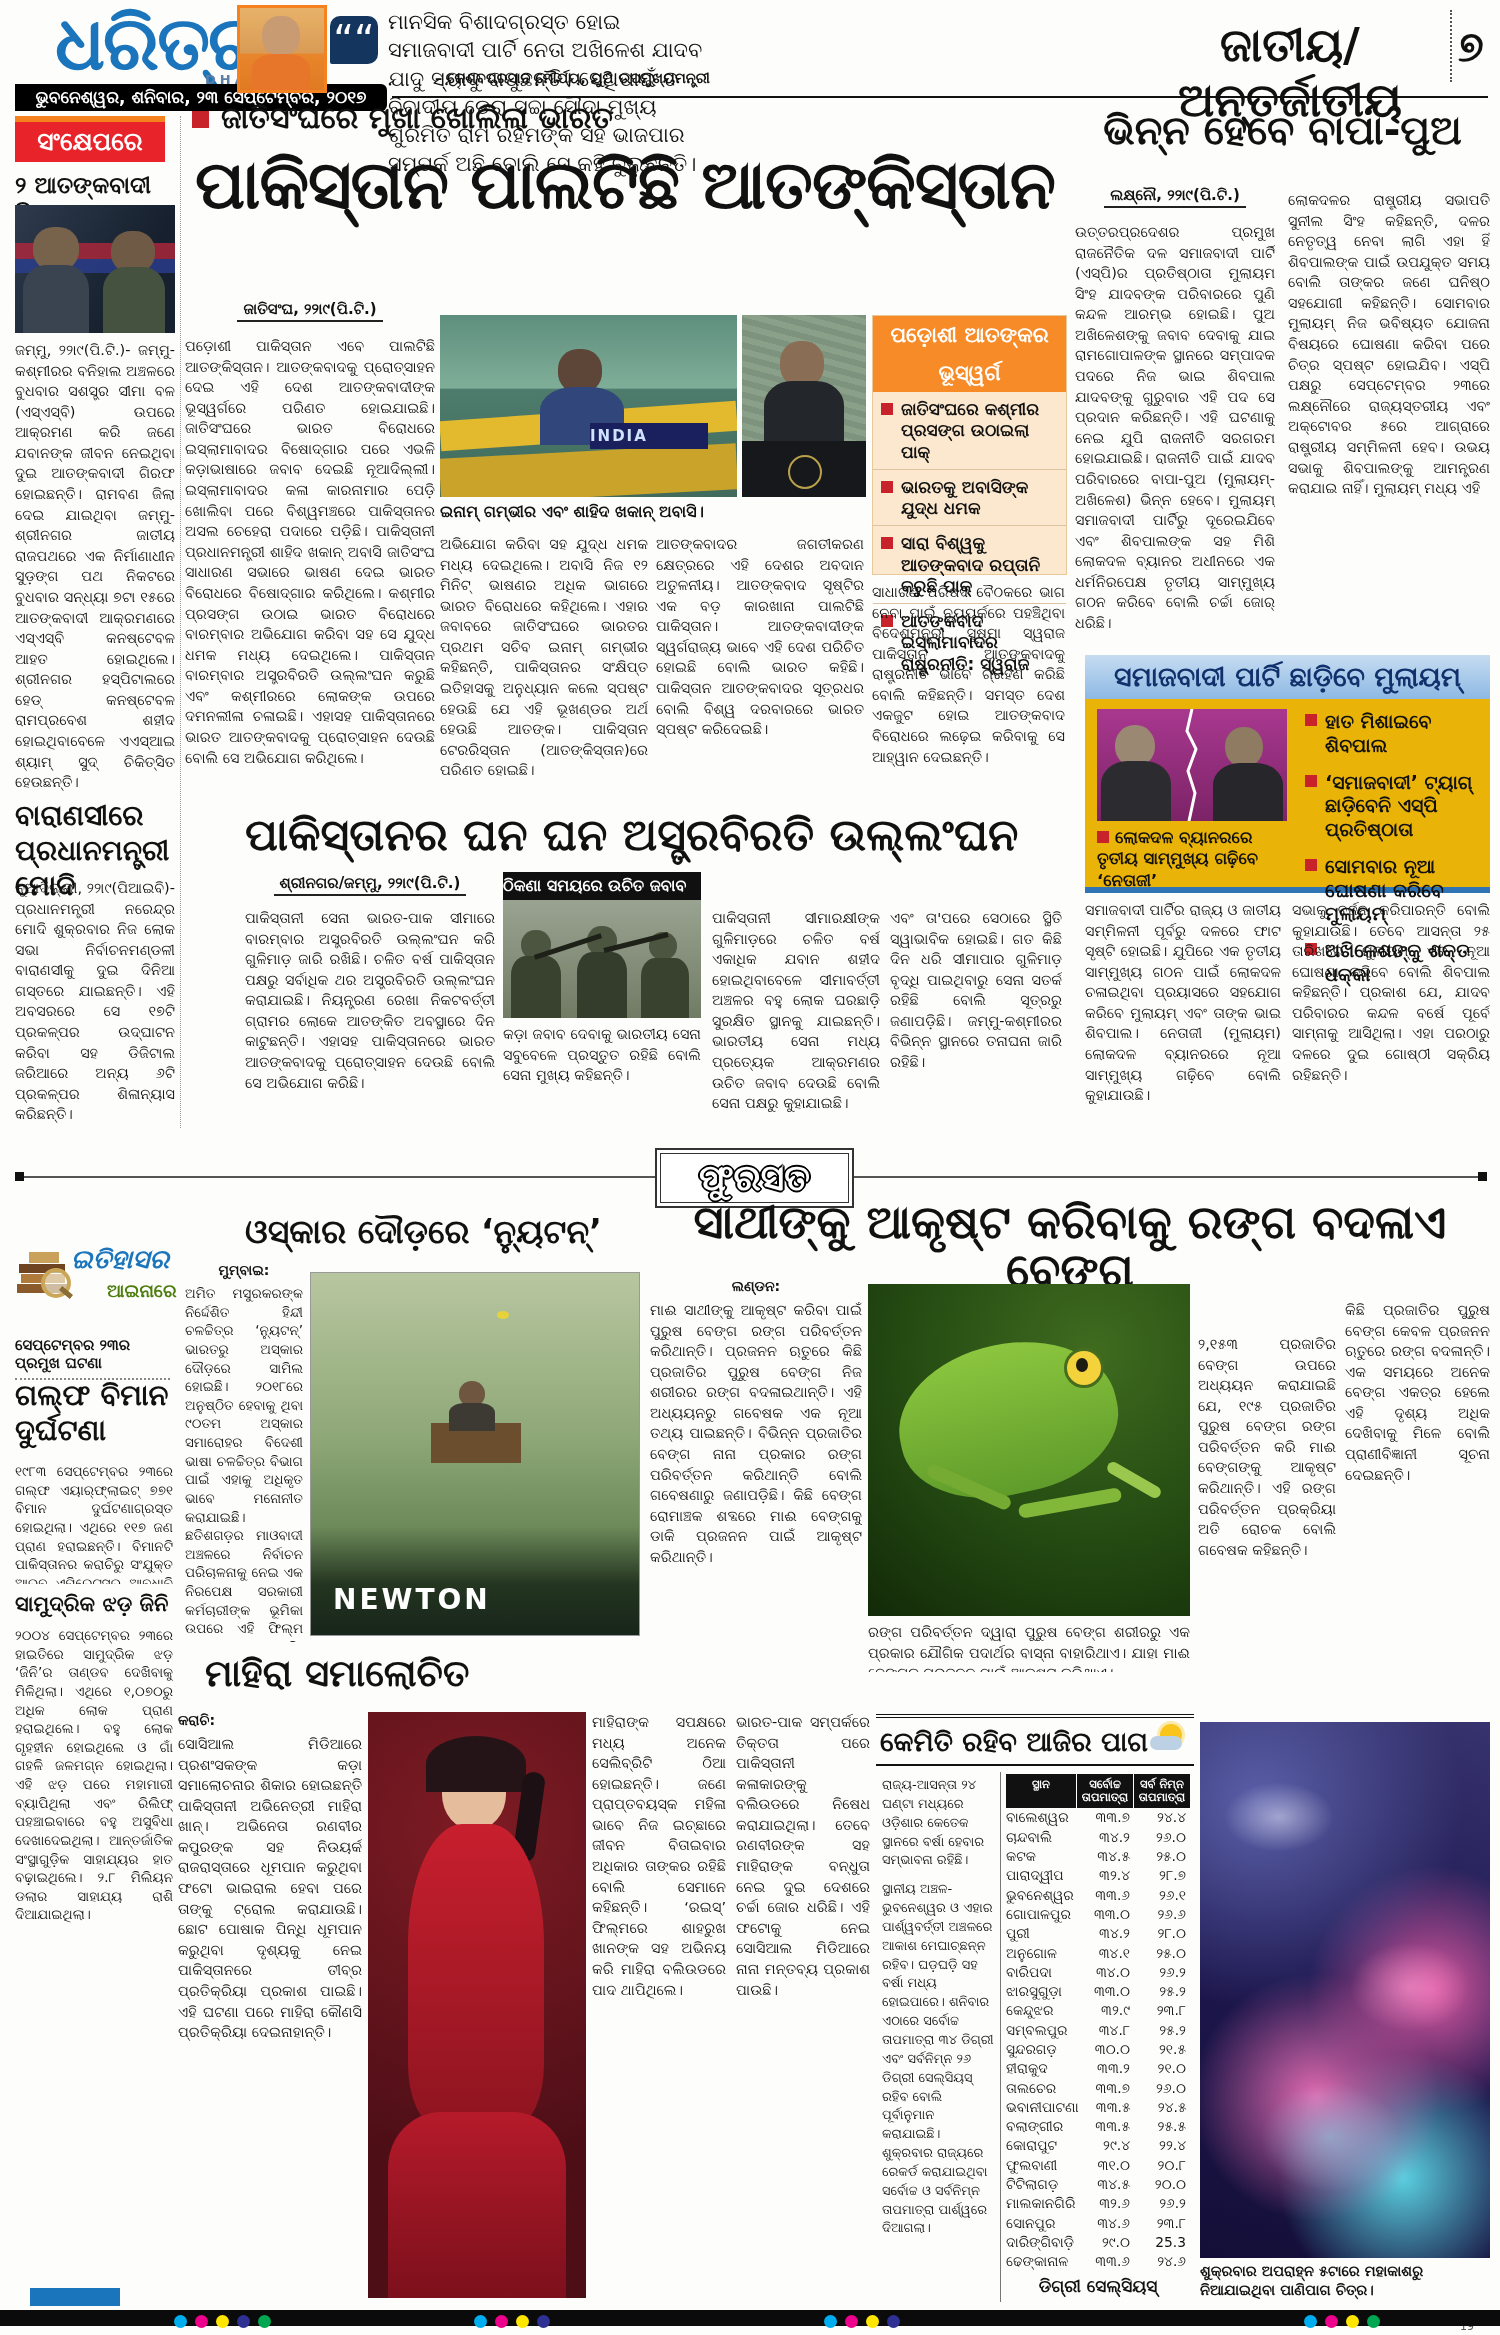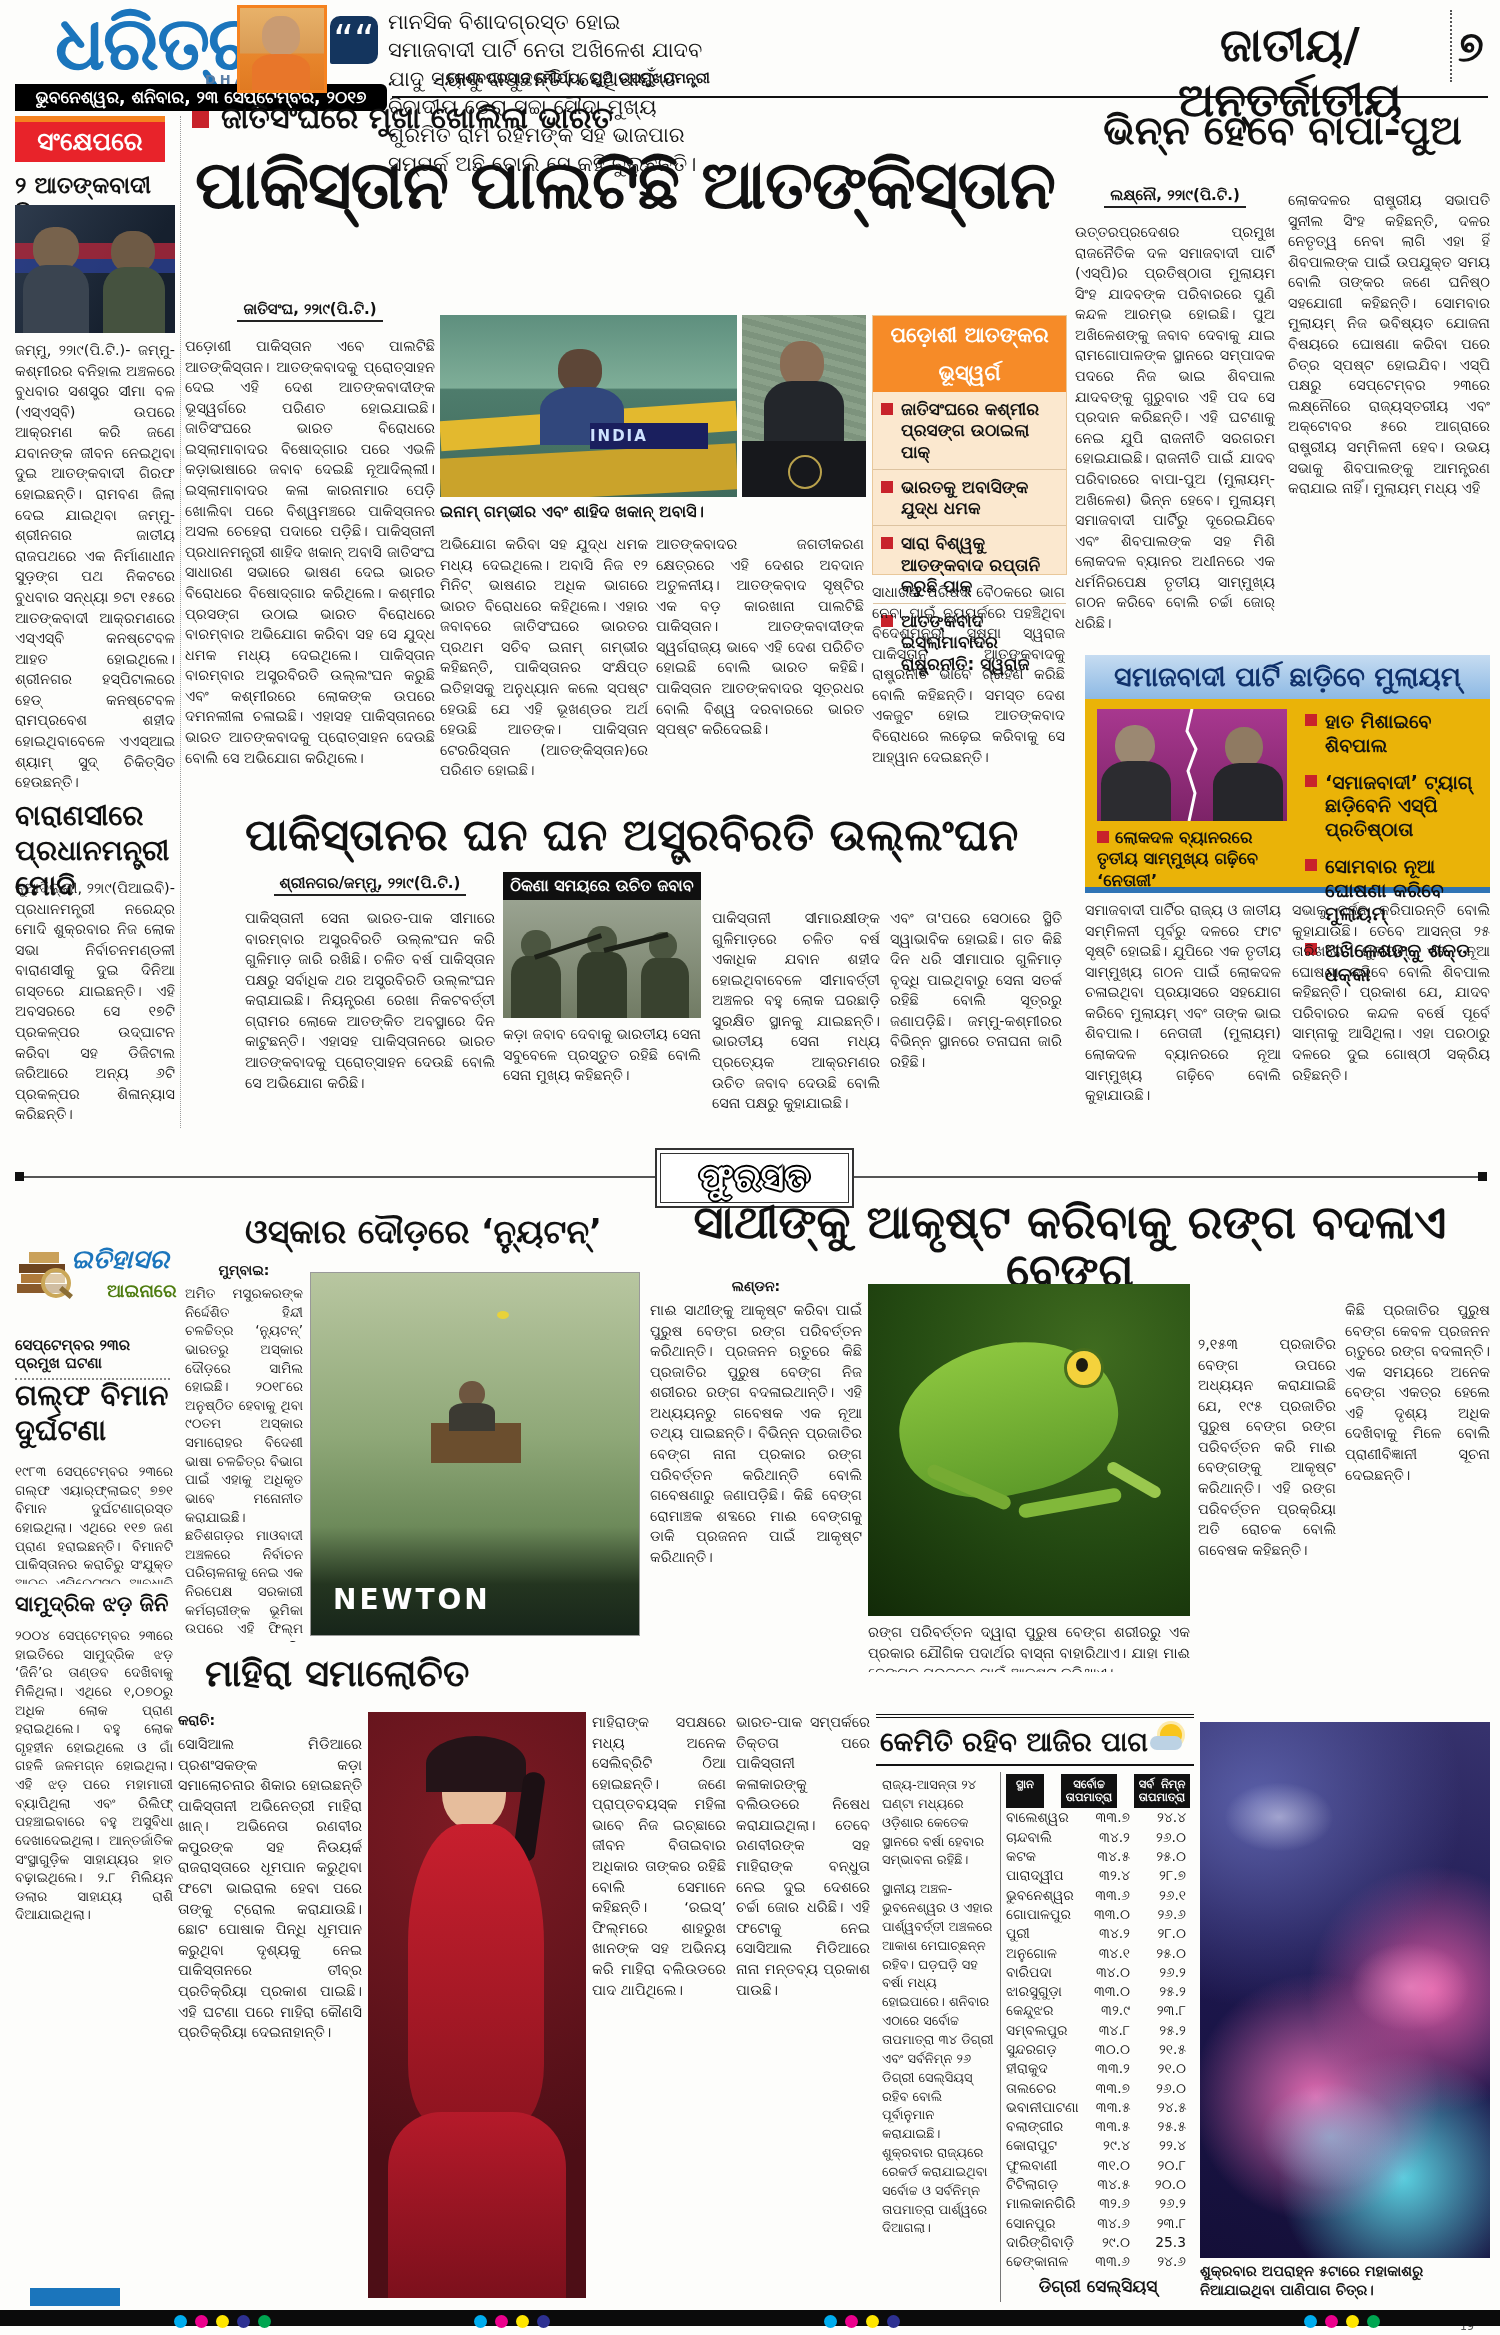--- a/index.html
+++ b/index.html
@@ -38,38 +38,38 @@
   .hbox-head{background:#f68b28;color:#fff;font-size:21px;font-weight:bold;text-align:center;line-height:38px;}
   .bullet-item{display:flex;gap:8px;padding:7px 8px 6px;border-bottom:1px solid #ddc3a0;font-size:17px;font-weight:bold;line-height:1.25;}
   .bullet-item:last-child{border-bottom:none;}
   .bsq{flex:0 0 12px;width:12px;height:12px;background:#c8232b;margin-top:4px;}
   
   .spbox{background:#eab308;border-bottom:6px solid #2f74b5;}
   .spbox-head{background:linear-gradient(#c6dcf1,#8db9e4);color:#10316b;font-size:27px;font-weight:bold;text-align:center;line-height:44px;}
   .spbox .bullet-item{border-bottom:none;font-size:19px;}
   .sp-caption{font-weight:bold;font-size:16.5px;line-height:1.3;}
   
-  .slug{background:#101010;color:#fff;font-weight:bold;font-size:16px;text-align:center;line-height:28px;}
+  .slug{background:#101010;color:#fff;font-weight:bold;font-size:16px;text-align:left;line-height:28px;}
   
   .divline{background:#555;height:2px;}
   .endcap{width:9px;height:9px;background:#111;}
   .fursat-box{border:2px solid #333;box-shadow:inset 0 0 0 3px #fff,inset 0 0 0 4px #333;background:#fff;
               font-size:36px;font-weight:bold;color:#fff;text-align:center;
               text-shadow:-2px 0 #000,2px 0 #000,0 -2px #000,0 2px #000,-1px -1px #000,1px 1px #000,1px -1px #000,-1px 1px #000;}
   
   .hist-word1{font-size:26px;font-style:italic;color:#1b75bc;font-weight:bold;}
   .hist-word2{font-size:18px;font-weight:bold;color:#4d7c0f;margin-left:22px;}
   .hist-sub{font-size:15px;font-weight:bold;border-bottom:2px dotted #888;padding-bottom:6px;}
   .hist-h1{font-size:29px;font-weight:bold;line-height:1.2;}
   .hist-h2{font-size:21px;font-weight:bold;}
   
   .wbox{border-top:4px double #111;}
   .wtitle{font-size:27px;font-weight:bold;border-bottom:2px solid #111;}
   .wnote{font-size:13px;line-height:1.45;}
-  .wtable-head{display:grid;grid-template-columns:1fr 56px 56px;gap:17px;font-family:Liberation Mono, monospace;}
+  .wtable-head{display:grid;grid-template-columns:1fr 56px 56px;gap:1px;}
   .wtable-head div{background:#111;color:#fff;font-size:11.5px;line-height:1.15;text-align:center;padding:4px 1px;font-weight:bold;}
   .wrow{display:grid;grid-template-columns:1fr 56px 56px;font-size:13.8px;line-height:19.3px;}
   .wrow .num{text-align:right;padding-right:4px;}
   .wfoot{font-size:17px;font-weight:bold;text-align:center;}
   
   .ph{overflow:hidden;}
   .plate{position:absolute;background:#1a1f5e;color:#cfe3ff;font-weight:bold;letter-spacing:2px;}
   .poster-title{position:absolute;color:#fff;font-weight:bold;letter-spacing:3px;}
   .footerbar{background:#0b0b0b;}
   .dot{display:inline-block;width:13px;height:13px;border-radius:50%;margin:0 4px;vertical-align:middle;}

